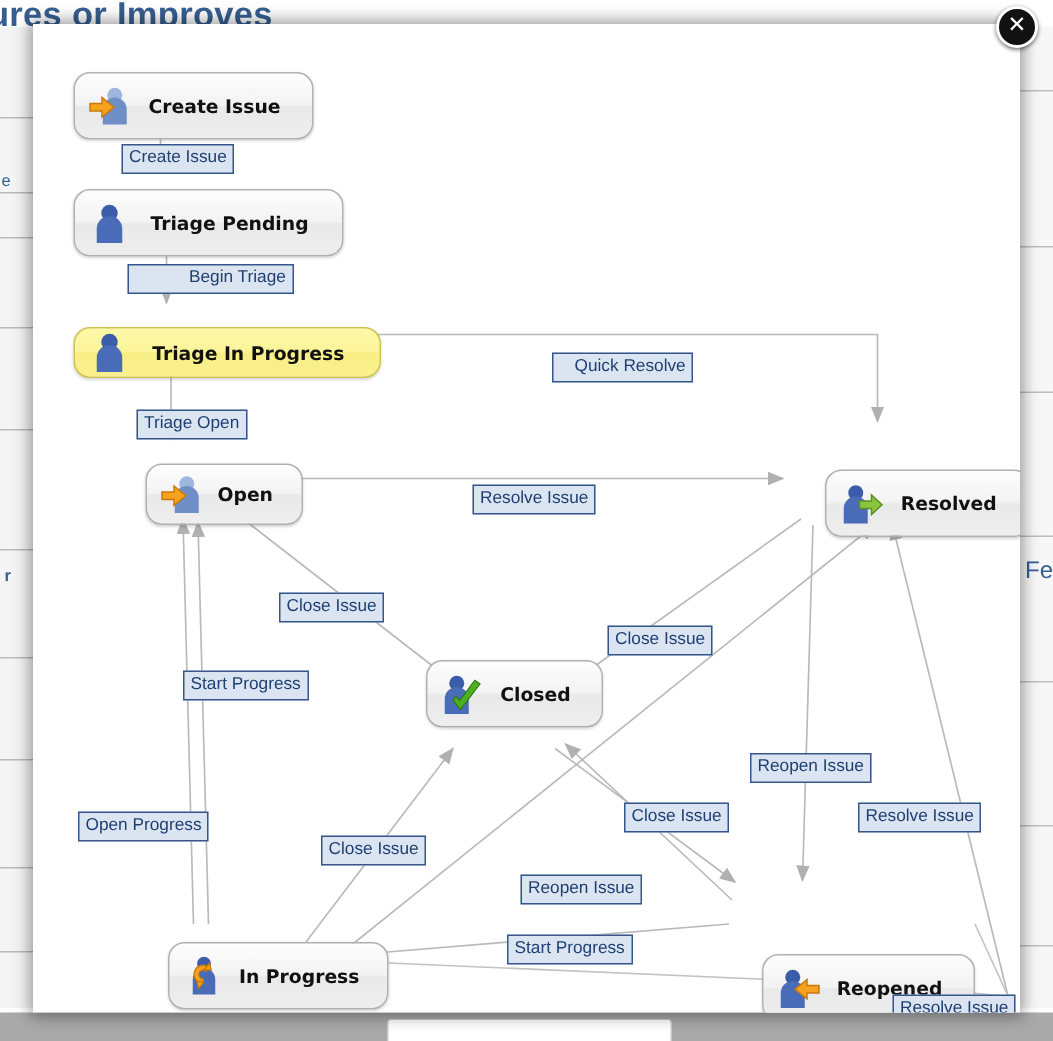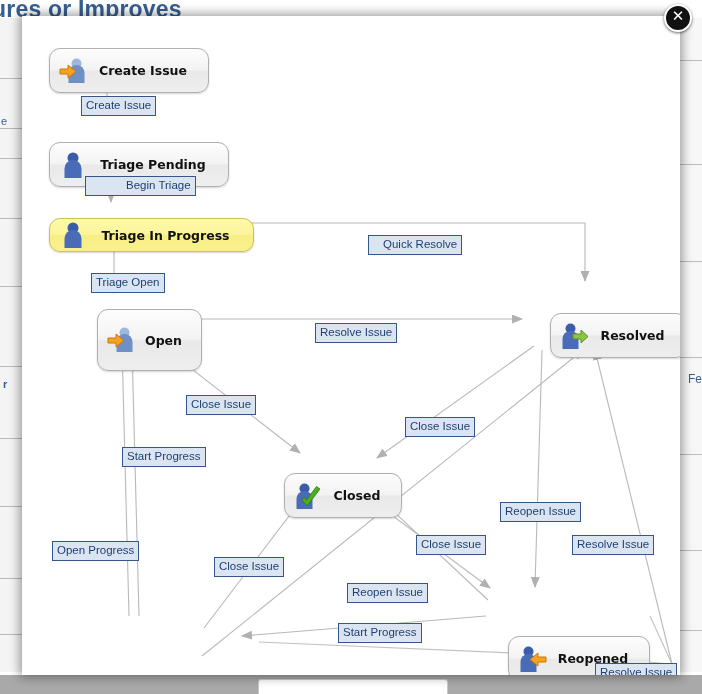--- a/index.html
+++ b/index.html
@@ -22,21 +22,21 @@
     position:absolute;left:1px;top:115px;font-size:11px;color:#365f91;
     font-family:"Liberation Sans",sans-serif;
   }
   #bg-left-text2{
     position:absolute;left:3px;top:378px;font-size:11px;color:#365f91;font-weight:bold;
     font-family:"Liberation Sans",sans-serif;
   }
   #bg-right-col{position:absolute;right:0;top:18px;width:22px;bottom:22px;background:#f7f7f7;}
   .bg-rule-r{position:absolute;right:0;width:22px;height:1px;background:#bdbdbd;}
   #bg-right-text{
-    position:absolute;right:0px;top:372px;font-size:12px;color:#365f91;
+    position:absolute;right:0px;top:372px;font-size:16px;color:#365f91;
     font-family:"Liberation Sans",sans-serif;white-space:nowrap;
   }
   #bg-bottombar{position:absolute;left:0;right:0;bottom:0;height:19px;background:#a9a9a9;}
   #bg-bottomcard{
     position:absolute;left:258px;bottom:0;width:188px;height:14px;
     background:#ffffff;border:1px solid #c9c9c9;border-bottom:none;
     border-radius:3px 3px 0 0;
   }
 
   
@@ -183,41 +183,41 @@
       <span class="ico">
         <svg viewBox="0 0 30 30" width="30" height="30">
           <circle cx="18.5" cy="7.5" r="5" fill="#9fb6dd"></circle>
           <path d="M10.5 27 V17 a8 8 0 0 1 16 0 V27 Z" fill="#6f8fc6"></path>
           <path d="M2 13 h8 V9 l8 6.5 -8 6.5 v-4 h-8 Z" fill="#f5a21e" stroke="#c9790a" stroke-width="1"></path>
         </svg>
       </span>
       <span class="lbl">Create Issue</span>
     </div>
 
-    <div class="node" style="left: 27px; top: 126px; width: 180px; height: 45px;">
+    <div class="node" style="left: 27px; top: 110px; width: 180px; height: 45px;">
       <span class="ico">
         <svg viewBox="0 0 30 30" width="30" height="30">
           <circle cx="15" cy="8" r="5.5" fill="#3b5ca8"></circle>
           <path d="M6.5 28 V18.5 a8.5 8.5 0 0 1 17 0 V28 Z" fill="#4a6bb8"></path>
         </svg>
       </span>
       <span class="lbl">Triage Pending</span>
     </div>
 
     <div class="node highlight" style="left: 27px; top: 202px; width: 205px; height: 34px;">
       <span class="ico">
         <svg viewBox="0 0 30 30" width="30" height="30">
           <circle cx="15" cy="8" r="5.5" fill="#3b5ca8"></circle>
           <path d="M6.5 28 V18.5 a8.5 8.5 0 0 1 17 0 V28 Z" fill="#4a6bb8"></path>
         </svg>
       </span>
       <span class="lbl">Triage In Progress</span>
     </div>
 
-    <div class="node" style="left: 75px; top: 293px; width: 105px; height: 62px;">
+    <div class="node" style="left: 75px; top: 293px; width: 105px; height: 41px;">
       <span class="ico">
         <svg viewBox="0 0 30 30" width="30" height="30">
           <circle cx="18.5" cy="7.5" r="5" fill="#9fb6dd"></circle>
           <path d="M10.5 27 V17 a8 8 0 0 1 16 0 V27 Z" fill="#6f8fc6"></path>
           <path d="M2 13 h8 V9 l8 6.5 -8 6.5 v-4 h-8 Z" fill="#f5a21e" stroke="#c9790a" stroke-width="1"></path>
         </svg>
       </span>
       <span class="lbl">Open</span>
     </div>
 
@@ -225,21 +225,21 @@
       <span class="ico">
         <svg viewBox="0 0 30 30" width="30" height="30">
           <circle cx="11.5" cy="7.5" r="5" fill="#3b5ca8"></circle>
           <path d="M3.5 28 V18 a8 8 0 0 1 16 0 V28 Z" fill="#4a6bb8"></path>
           <path d="M14 13 h8 V9 l7 6.5 -7 6.5 v-4 h-8 Z" fill="#8cc63f" stroke="#5d9023" stroke-width="1"></path>
         </svg>
       </span>
       <span class="lbl">Resolved</span>
     </div>
 
-    <div class="node" style="left: 262px; top: 457px; width: 118px; height: 45px;">
+    <div class="node" style="left: 262px; top: 424px; width: 118px; height: 45px;">
       <span class="ico">
         <svg viewBox="0 0 30 30" width="30" height="30">
           <circle cx="11.5" cy="7.5" r="5" fill="#3b5ca8"></circle>
           <path d="M3.5 28 V18 a8 8 0 0 1 16 0 V28 Z" fill="#4a6bb8"></path>
           <path d="M9 19 l5 6 L27 8 l-3.5 -2.5 L13.5 19 l-2.5 -2.8 Z" fill="#4caf21" stroke="#2e7a10" stroke-width=".8"></path>
         </svg>
       </span>
       <span class="lbl">Closed</span>
     </div>
 
@@ -247,20 +247,32 @@
       <span class="ico">
         <svg viewBox="0 0 30 30" width="30" height="30">
           <circle cx="11.5" cy="7.5" r="5" fill="#3b5ca8"></circle>
           <path d="M3.5 28 V18 a8 8 0 0 1 16 0 V28 Z" fill="#4a6bb8"></path>
           <path d="M29 13 h-8 V9 l-8 6.5 8 6.5 v-4 h8 Z" fill="#f5a21e" stroke="#c9790a" stroke-width="1"></path>
         </svg>
       </span>
       <span class="lbl">Reopened</span>
     </div>
 
+    <div class="node" style="left: 90px; top: 612px; width: 147px; height: 45px;">
+      <span class="ico">
+        <svg viewBox="0 0 30 30" width="30" height="30">
+          <circle cx="15" cy="6.5" r="4.6" fill="#3b5ca8"></circle>
+          <path d="M7.5 27 V17 a7.5 7.5 0 0 1 15 0 V27 Z" fill="#4a6bb8"></path>
+          <path d="M14.5 19.5 a6 6 0 1 1 4 -10.4 l-2.2 2.4 a2.9 2.9 0 1 0 -1.8 5.1 Z" fill="#f5a21e" stroke="#c9790a" stroke-width=".9"></path>
+          <path d="M18.6 6.2 l1.2 4.6 -4.6 -.6 Z" fill="#f5a21e" stroke="#c9790a" stroke-width=".9"></path>
+          <path d="M11.5 22.8 l-1.3 -4.6 4.6 .7 Z" fill="#f5a21e" stroke="#c9790a" stroke-width=".9"></path>
+        </svg>
+      </span>
+      <span class="lbl">In Progress</span>
+    </div>
 
     <div class="tlabel" style="left: 59px; top: 80px;">Create Issue</div>
     <div class="tlabel" style="left: 63px; top: 160px; padding-left: 40px;">Begin Triage</div>
     <div class="tlabel" style="left: 346px; top: 219px; padding-left: 14px;">Quick Resolve</div>
     <div class="tlabel" style="left: 69px; top: 257px;">Triage Open</div>
     <div class="tlabel" style="left: 293px; top: 307px;">Resolve Issue</div>
     <div class="tlabel" style="left: 164px; top: 379px;">Close Issue</div>
     <div class="tlabel" style="left: 383px; top: 401px;">Close Issue</div>
     <div class="tlabel" style="left: 100px; top: 431px;">Start Progress</div>
     <div class="tlabel" style="left: 478px; top: 486px;">Reopen Issue</div>

